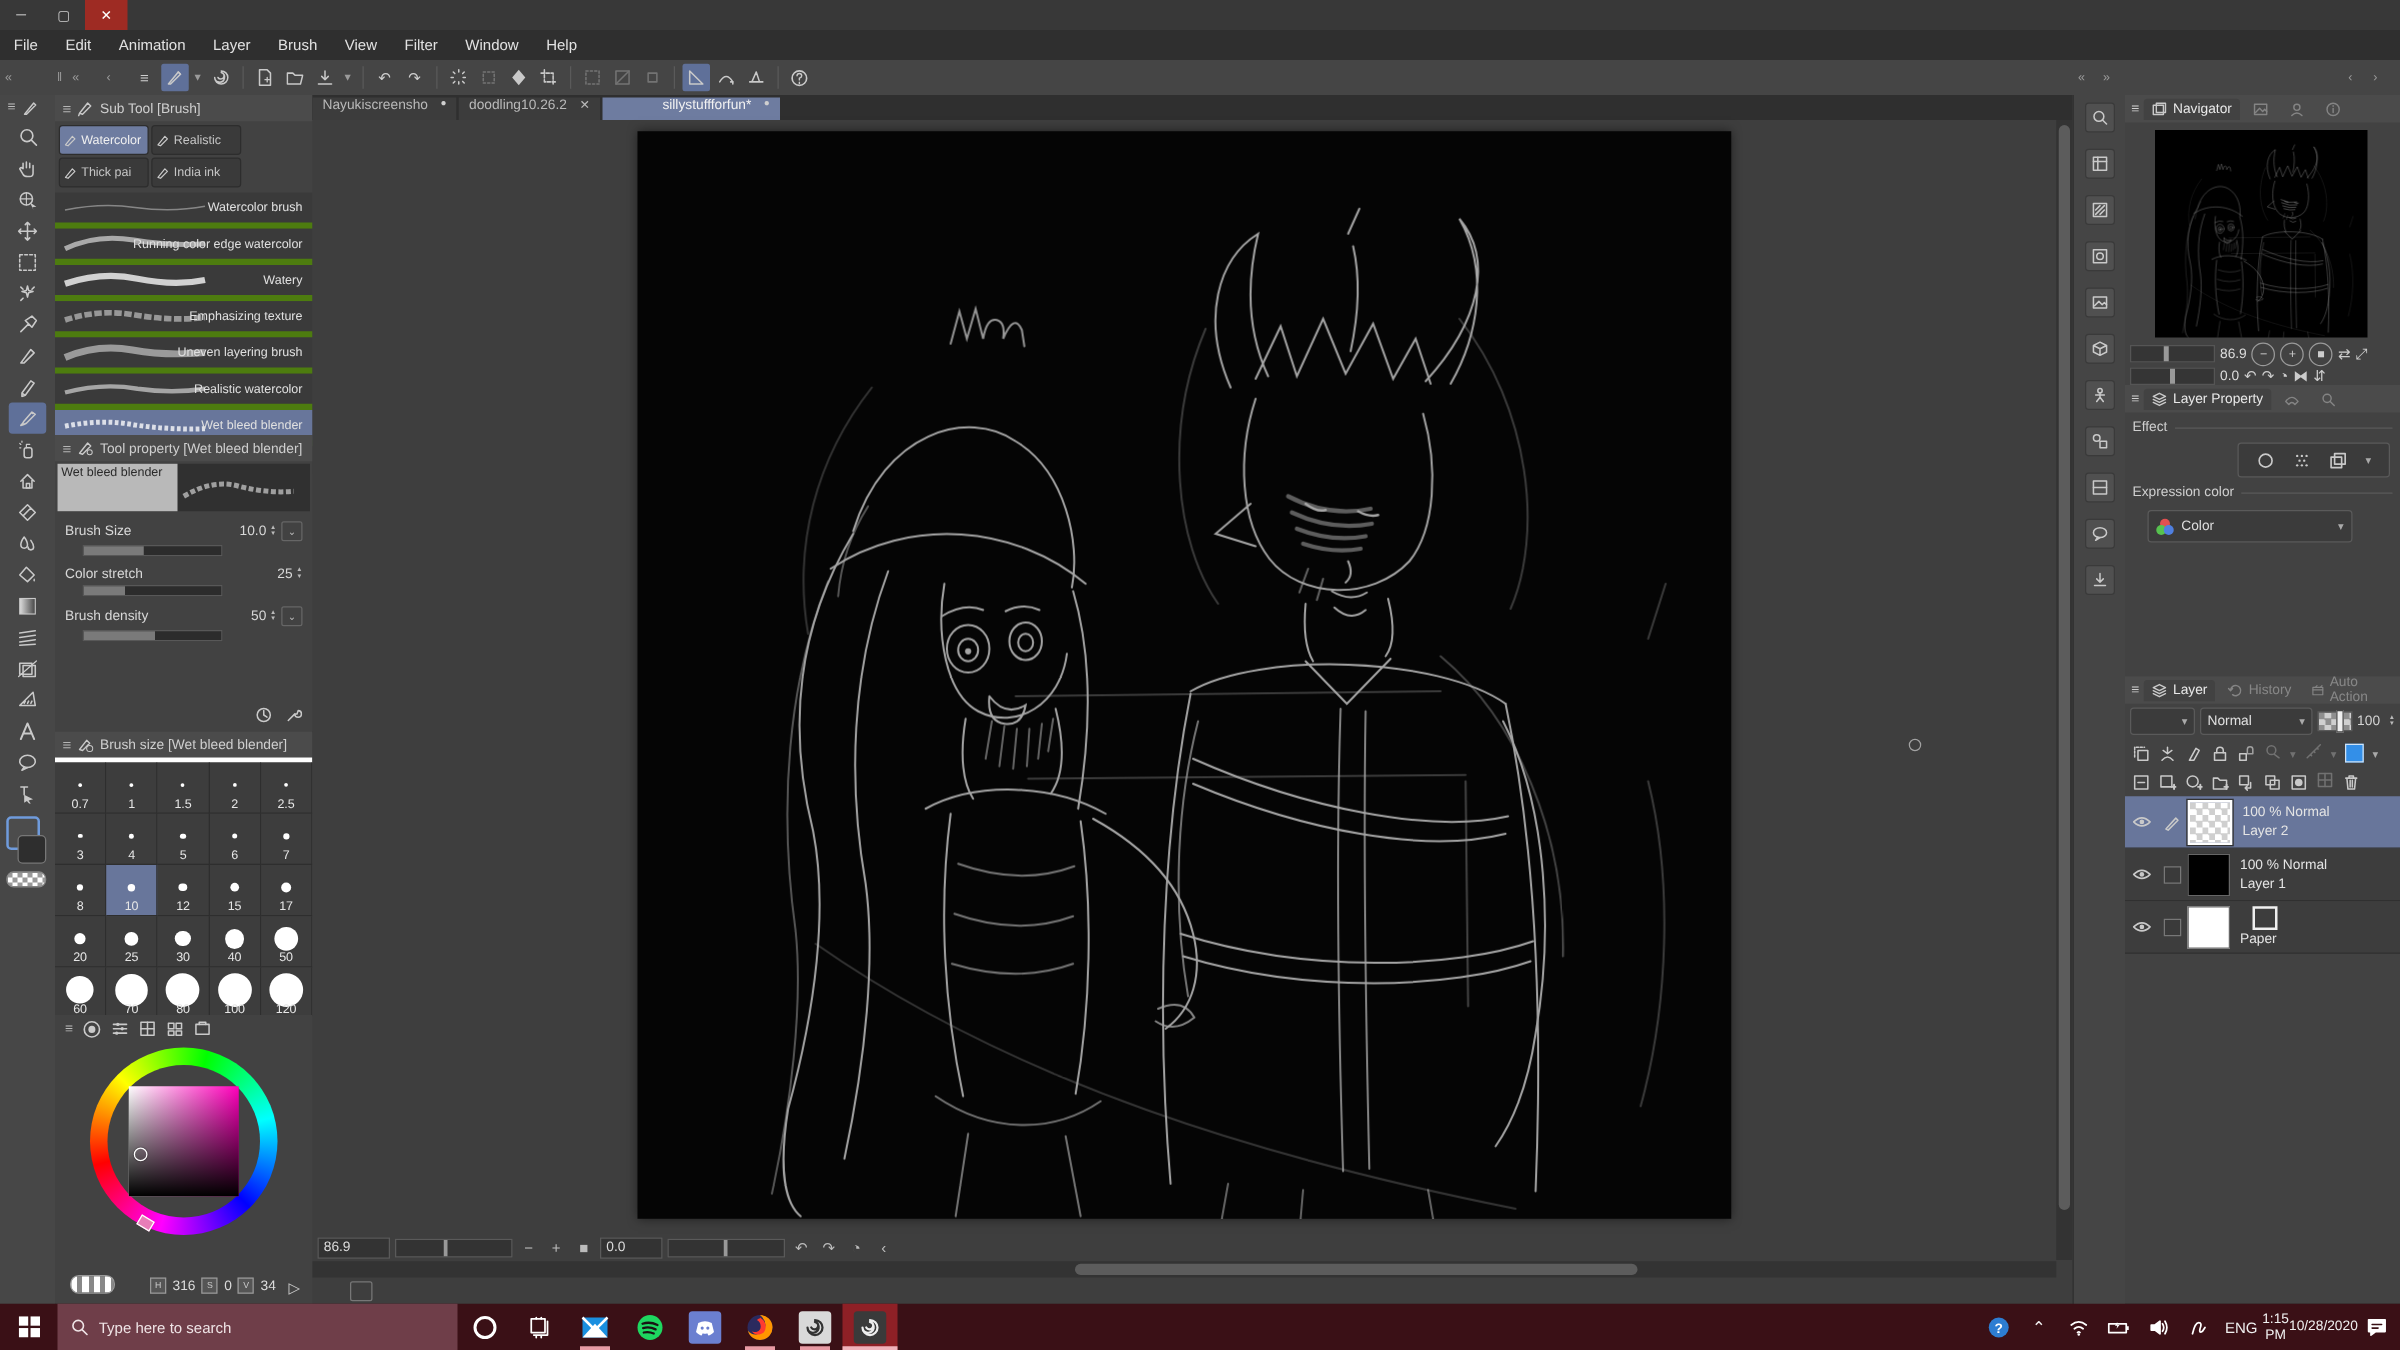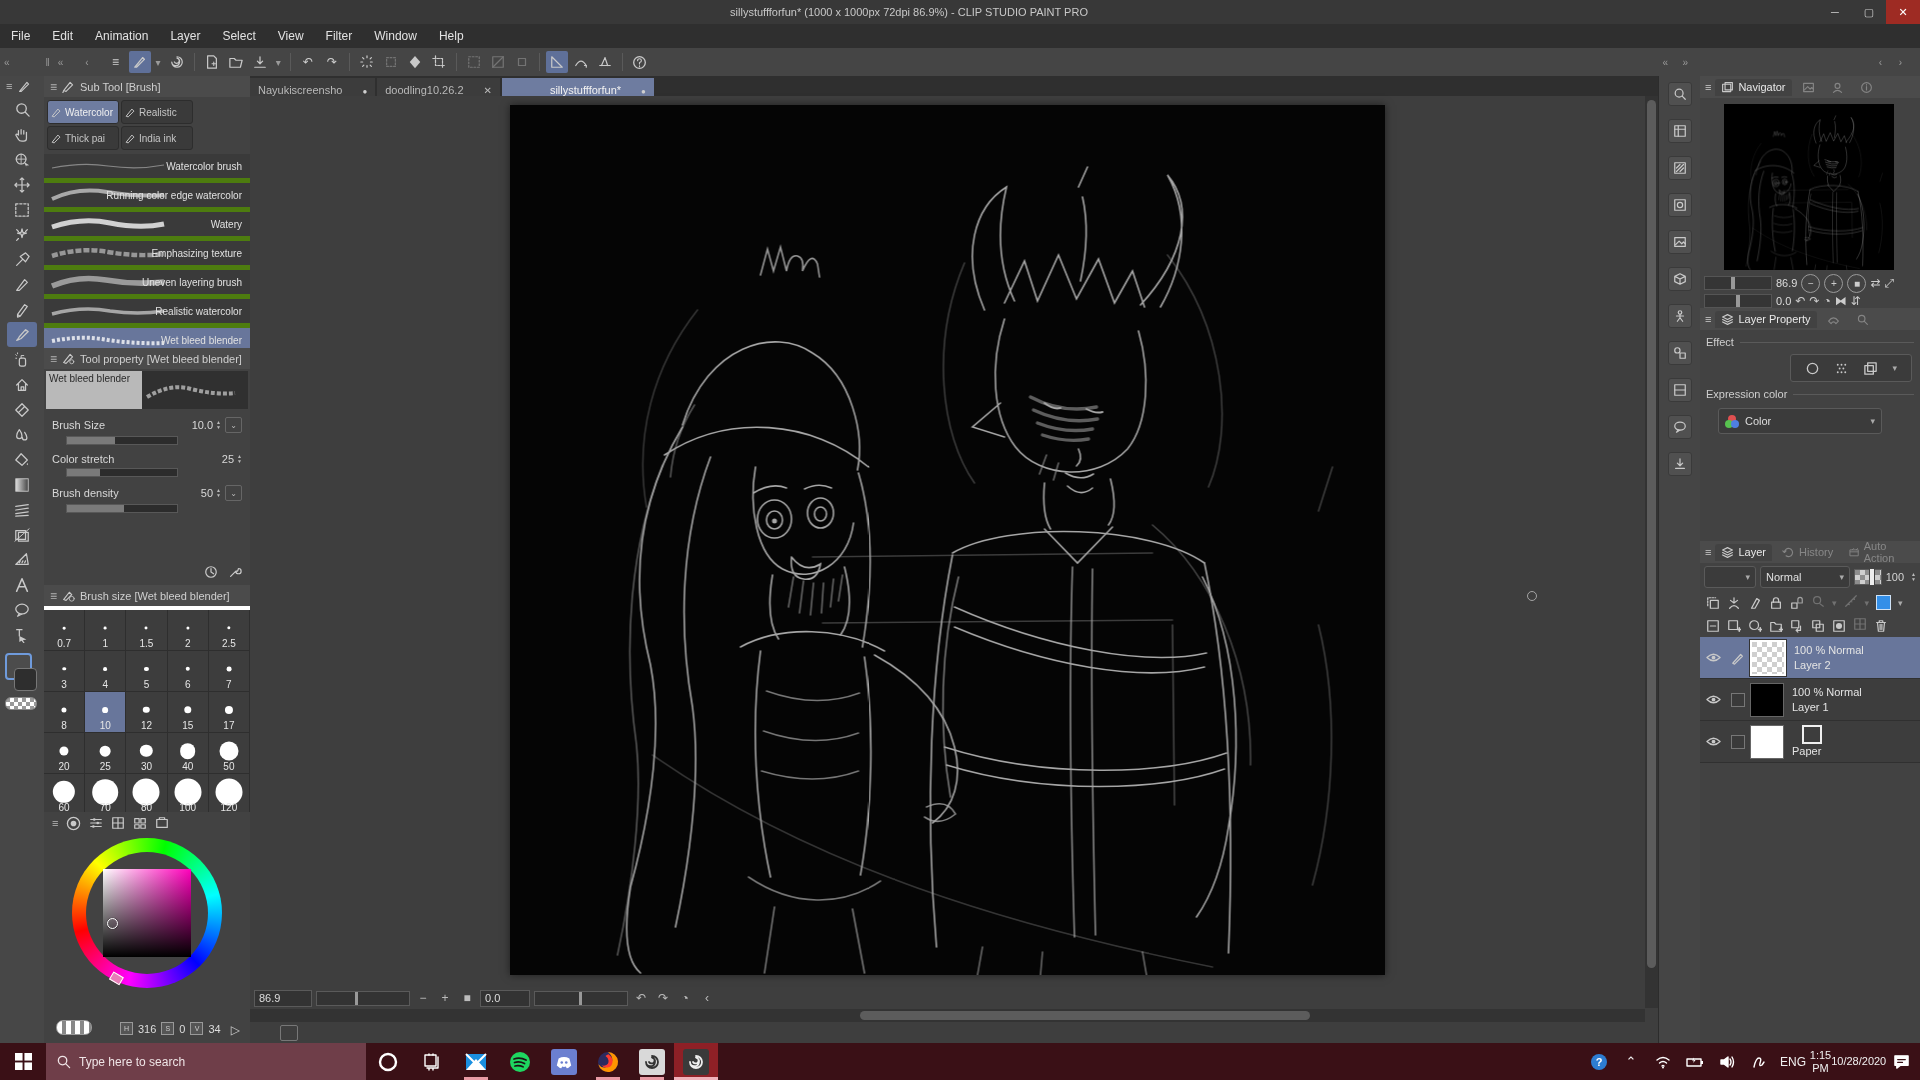--- a/index.html
+++ b/index.html
@@ -83,21 +83,21 @@
   #ringmark{position:absolute;left:50%;top:50%;width:10px;height:7px;background:#e87db8;border:1px solid #fff;
             transform:rotate(211deg) translate(0,-71px);transform-origin:center;}
   #hsv{position:absolute;left:76px;bottom:8px;display:flex;align-items:center;gap:5px;font-size:11px;color:#ddd;}
   .hsvb{width:11px;height:11px;border:1px solid #999;font-size:7px;display:flex;align-items:center;justify-content:center;color:#ccc;background:#555;}
   #mixpill{position:absolute;left:12px;bottom:8px;width:34px;height:13px;border:1px solid #999;border-radius:7px;
            background:repeating-linear-gradient(90deg,#fff 0 5px,#888 5px 9px);}
   #playb{position:absolute;right:10px;bottom:6px;font-size:12px;color:#ccc;}
   
   #canvaszone{left:250px;top:76px;width:1408px;height:967px;background:#3e3e3e;}
   #tabstrip{height:20px;background:#2f2f2f;display:flex;align-items:flex-end;}
-  .dtab{height:18px;display:flex;align-items:flex-end;gap:20px;padding:0 8px;font-size:11px;background:#3c3c3c;color:#b9b9b9;margin-right:2px;white-space:nowrap;}
+  .dtab{height:18px;display:flex;align-items:flex-start;gap:10px;padding:0 8px;font-size:11px;background:#3c3c3c;color:#b9b9b9;margin-right:2px;white-space:nowrap;}
   .dtab.on{background:#6e7ca0;color:#f2f2f2;padding-left:48px;}
   .dtab .dot2{font-size:8px;color:#cfcfcf;}
   .dtab .x{font-size:10px;}
   #cv{position:absolute;left:260px;top:29px;width:875px;height:870px;background:#050505;box-shadow:0 0 8px rgba(0,0,0,.5);}
   #cursor{position:absolute;left:1277px;top:515px;width:8px;height:8px;border:1px solid #bbb;border-radius:50%;opacity:.8;}
   #zoombar{position:absolute;left:0;bottom:35px;width:100%;height:20px;display:flex;align-items:center;gap:4px;padding-left:4px;font-size:11px;color:#ddd;}
   .zbox{width:52px;height:15px;background:#333;border:1px solid #5a5a5a;display:flex;align-items:center;padding-left:4px;}
   .ztrack{width:92px;height:13px;background:#333;border:1px solid #5a5a5a;position:relative;}
   .ztrack .th{position:absolute;top:0;bottom:0;width:3px;background:#999;}
   .zic{width:18px;text-align:center;color:#bbb;font-size:12px;}
@@ -237,32 +237,31 @@
         <path d="M640,420 C700,470 740,560 738,660 M660,520 L662,700" opacity=".4"></path>
         <path d="M140,650 C300,762 500,822 700,862 M185,205 C140,262 122,332 134,402" opacity=".3"></path>
         <path d="M452,158 C418,238 428,330 462,378 M655,150 C712,222 722,322 696,382" opacity=".35"></path>
         <path d="M820,362 l-14,44 M806,520 C826,600 822,700 800,780" opacity=".35"></path>
       </g>
     </symbol>
   </defs>
 </svg>
 
 <div id="titlebar" class="abs">
-  <div class="title">sillystuffforfun* (1000 x 1000px 72dpi 86.9%)  - CLIP STUDIO PAINT PRO</div>
   <div class="wbtn">─</div>
   <div class="wbtn">▢</div>
   <div class="wbtn close">✕</div>
 </div>
 
 <div id="menubar" class="abs">
   <div class="mi">File</div>
   <div class="mi">Edit</div>
   <div class="mi">Animation</div>
   <div class="mi">Layer</div>
-  <div class="mi">Select</div>
+  <div class="mi">Brush</div>
   <div class="mi">View</div>
   <div class="mi">Filter</div>
   <div class="mi">Window</div>
   <div class="mi">Help</div>
 </div>
 
 <div id="commandbar" class="abs">
   <span class="chev">«</span>
   <span class="chev" style="margin-left:28px">‖</span>
   <span class="chev">«</span>

